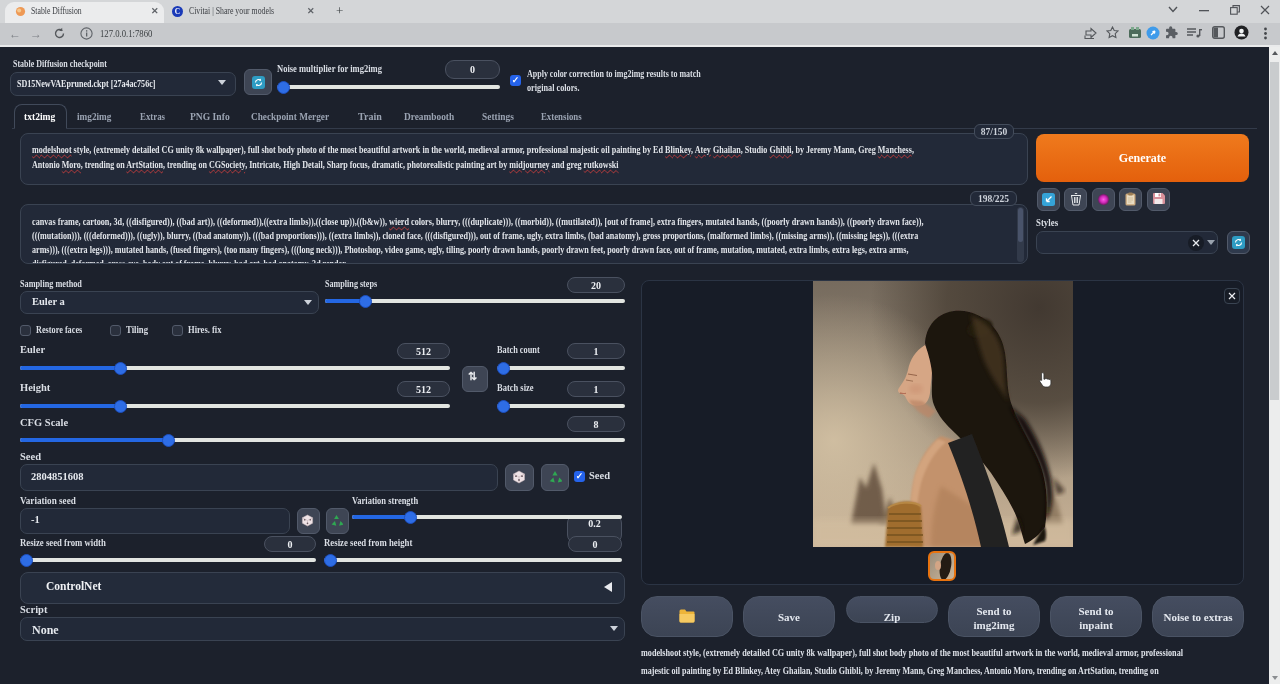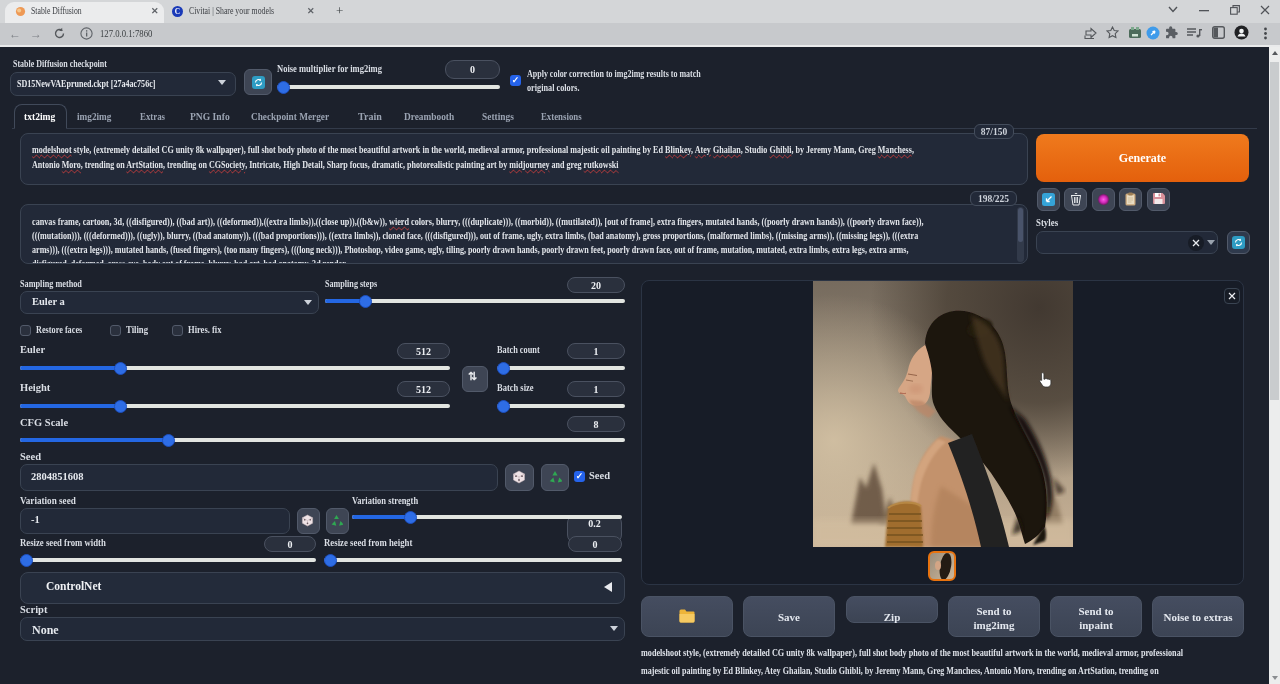--- a/index.html
+++ b/index.html
@@ -25,21 +25,21 @@
 .track { height:4px; border-radius:2px; background:#e2e5e1; }
 .fill { position:absolute; height:4px; border-radius:2px; background:#2467e3; top:0; left:0; }
 .handle { position:absolute; width:13px; height:13px; border-radius:50%; background:#2e6de5; border:1px solid #1c4fc0; top:-4.5px; }
 .ibtn { background:#3e4554; border:1px solid #525a6a; border-radius:6px; }
 .chk { width:11px; height:11px; border-radius:3px; background:#2563eb; color:#fff; font-size:9px; line-height:11px; text-align:center; font-weight:700; }
 .chk0 { width:11px; height:11px; border-radius:3px; background:#2a303d; border:1px solid #525a6a; }
 .tabnav-txt { font-size:10.5px; color:#9aa3b2; font-weight:600; white-space:nowrap; }
 .ta { background:#222938; border:1px solid #3a4352; border-radius:8px; overflow:hidden; }
 .tline { white-space:nowrap; width:max-content; font-size:10px; font-weight:600; color:#e2e5ea; transform-origin:0 50%; line-height:var(--lh,15px); }
 .cnt { background:#222938; border:1px solid #444d5c; border-radius:6px; font-size:9.5px; font-weight:600; color:#ced3db; text-align:center; }
-.btn { background:linear-gradient(180deg,#454d60,#3c4454); border:1px solid #4a5364; border-radius:8px; color:#e4e8ef; font-size:11px; font-weight:700; text-align:center; }
+.btn { background:linear-gradient(180deg,#454d60,#3c4454); border:1px solid #4a5364; border-radius:16px; color:#e4e8ef; font-size:11px; font-weight:700; text-align:center; }
 .sq { text-decoration-line:underline; text-decoration-style:wavy; text-decoration-color:#c43b3b; text-decoration-thickness:1px; }
 .caret { width:0; height:0; border-left:4px solid transparent; border-right:4px solid transparent; border-top:5px solid #cdd2da; }
 </style>
 </head>
 <body>
 <div id="app">
 
   <div class="abs" id="tabstrip">
     <div class="abs tab1"></div>
     <svg class="abs" style="left:15px;top:6px" width="11" height="11" viewBox="0 0 12 12">

